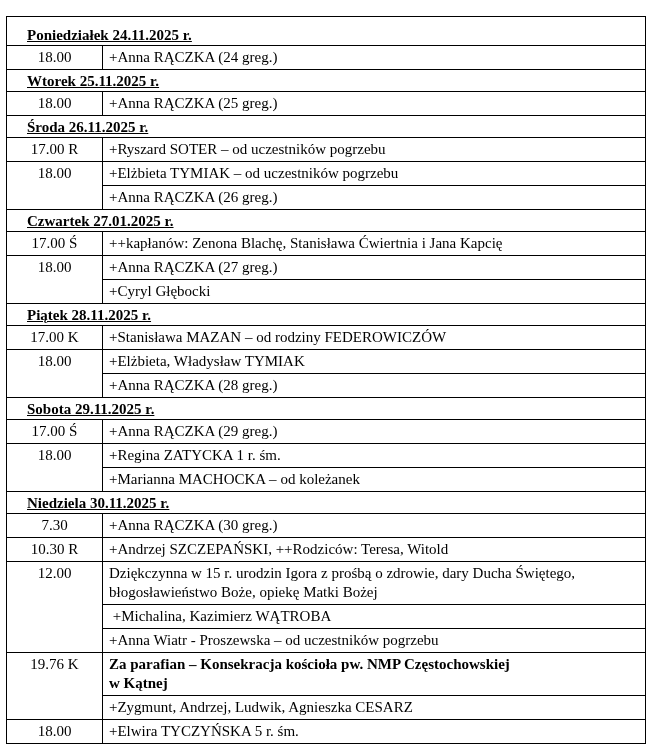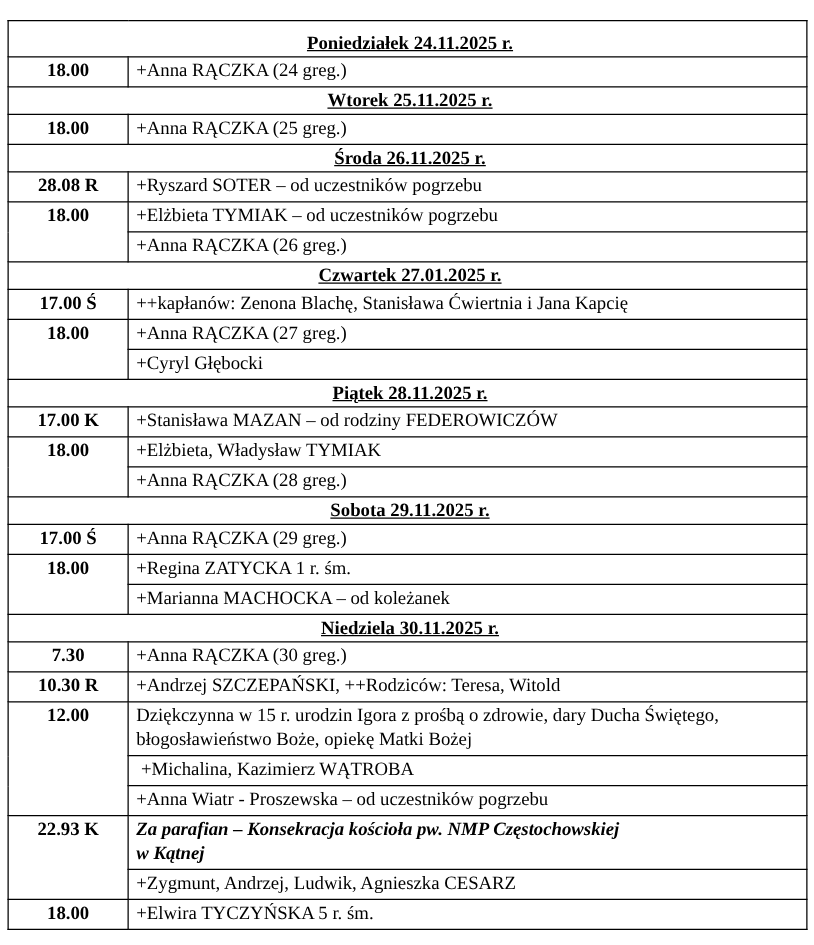--- a/index.html
+++ b/index.html
@@ -27,43 +27,41 @@
   col.c-time { width: 96px; }
   td {
     border: 1px solid #000000;
     font-size: 15px;
     line-height: 19px;
     vertical-align: top;
     padding: 2px 4px;
     overflow: hidden;
   }
   td.day {
-    text-align: center;
     font-weight: bold;
     line-height: 18px;
-    padding: 2px 4px 1px 8px;
+    padding: 2px 4px 1px 20px;
   }
   tr.first-day td.day {
     padding-top: 9px;
   }
   .day-title {
     text-decoration: underline;
   }
   td.time {
     text-align: center;
-    font-weight: bold;
+    font-weight: normal;
     padding: 2px 1px;
   }
   td.intent {
     padding-left: 6px;
     white-space: pre-wrap;
   }
   td.intent.bold {
     font-weight: bold;
-    font-style: italic;
   }
   .it {
   }
 </style>
 </head>
 <body>
 
 <div class="page">
   <table class="schedule">
     <colgroup>
@@ -82,21 +80,21 @@
           <td colspan="2" class="day"><span class="day-title">Wtorek 25.11.2025 r.</span></td>
         </tr>
         <tr>
           <td class="time" rowspan="1">18.00</td>
           <td class="intent"><span>+Anna RĄCZKA (25 greg.)</span></td>
         </tr>
         <tr class="day-row">
           <td colspan="2" class="day"><span class="day-title">Środa 26.11.2025 r.</span></td>
         </tr>
         <tr>
-          <td class="time" rowspan="1">28.08 R</td>
+          <td class="time" rowspan="1">17.00 R</td>
           <td class="intent"><span>+Ryszard SOTER – </span><span class="it">od uczestników pogrzebu</span></td>
         </tr>
         <tr>
           <td class="time" rowspan="2">18.00</td>
           <td class="intent"><span>+Elżbieta TYMIAK – </span><span class="it">od uczestników pogrzebu</span></td>
         </tr>
         <tr>
           <td class="intent"><span>+Anna RĄCZKA (26 greg.)</span></td>
         </tr>
         <tr class="day-row">
@@ -157,21 +155,21 @@
           <td class="intent"><span>Dziękczynna w 15 r. urodzin Igora z prośbą o zdrowie, dary Ducha Świętego,
 błogosławieństwo Boże, opiekę Matki Bożej</span></td>
         </tr>
         <tr>
           <td class="intent"><span> +Michalina, Kazimierz WĄTROBA</span></td>
         </tr>
         <tr>
           <td class="intent"><span>+Anna Wiatr - Proszewska – </span><span class="it">od uczestników pogrzebu</span></td>
         </tr>
         <tr>
-          <td class="time" rowspan="2">22.93 K</td>
+          <td class="time" rowspan="2">19.76 K</td>
           <td class="intent bold"><span>Za parafian – Konsekracja kościoła pw. NMP Częstochowskiej
 w Kątnej</span></td>
         </tr>
         <tr>
           <td class="intent"><span>+Zygmunt, Andrzej, Ludwik, Agnieszka CESARZ</span></td>
         </tr>
         <tr>
           <td class="time" rowspan="1">18.00</td>
           <td class="intent"><span>+Elwira TYCZYŃSKA 5 r. śm.</span></td>
         </tr>

